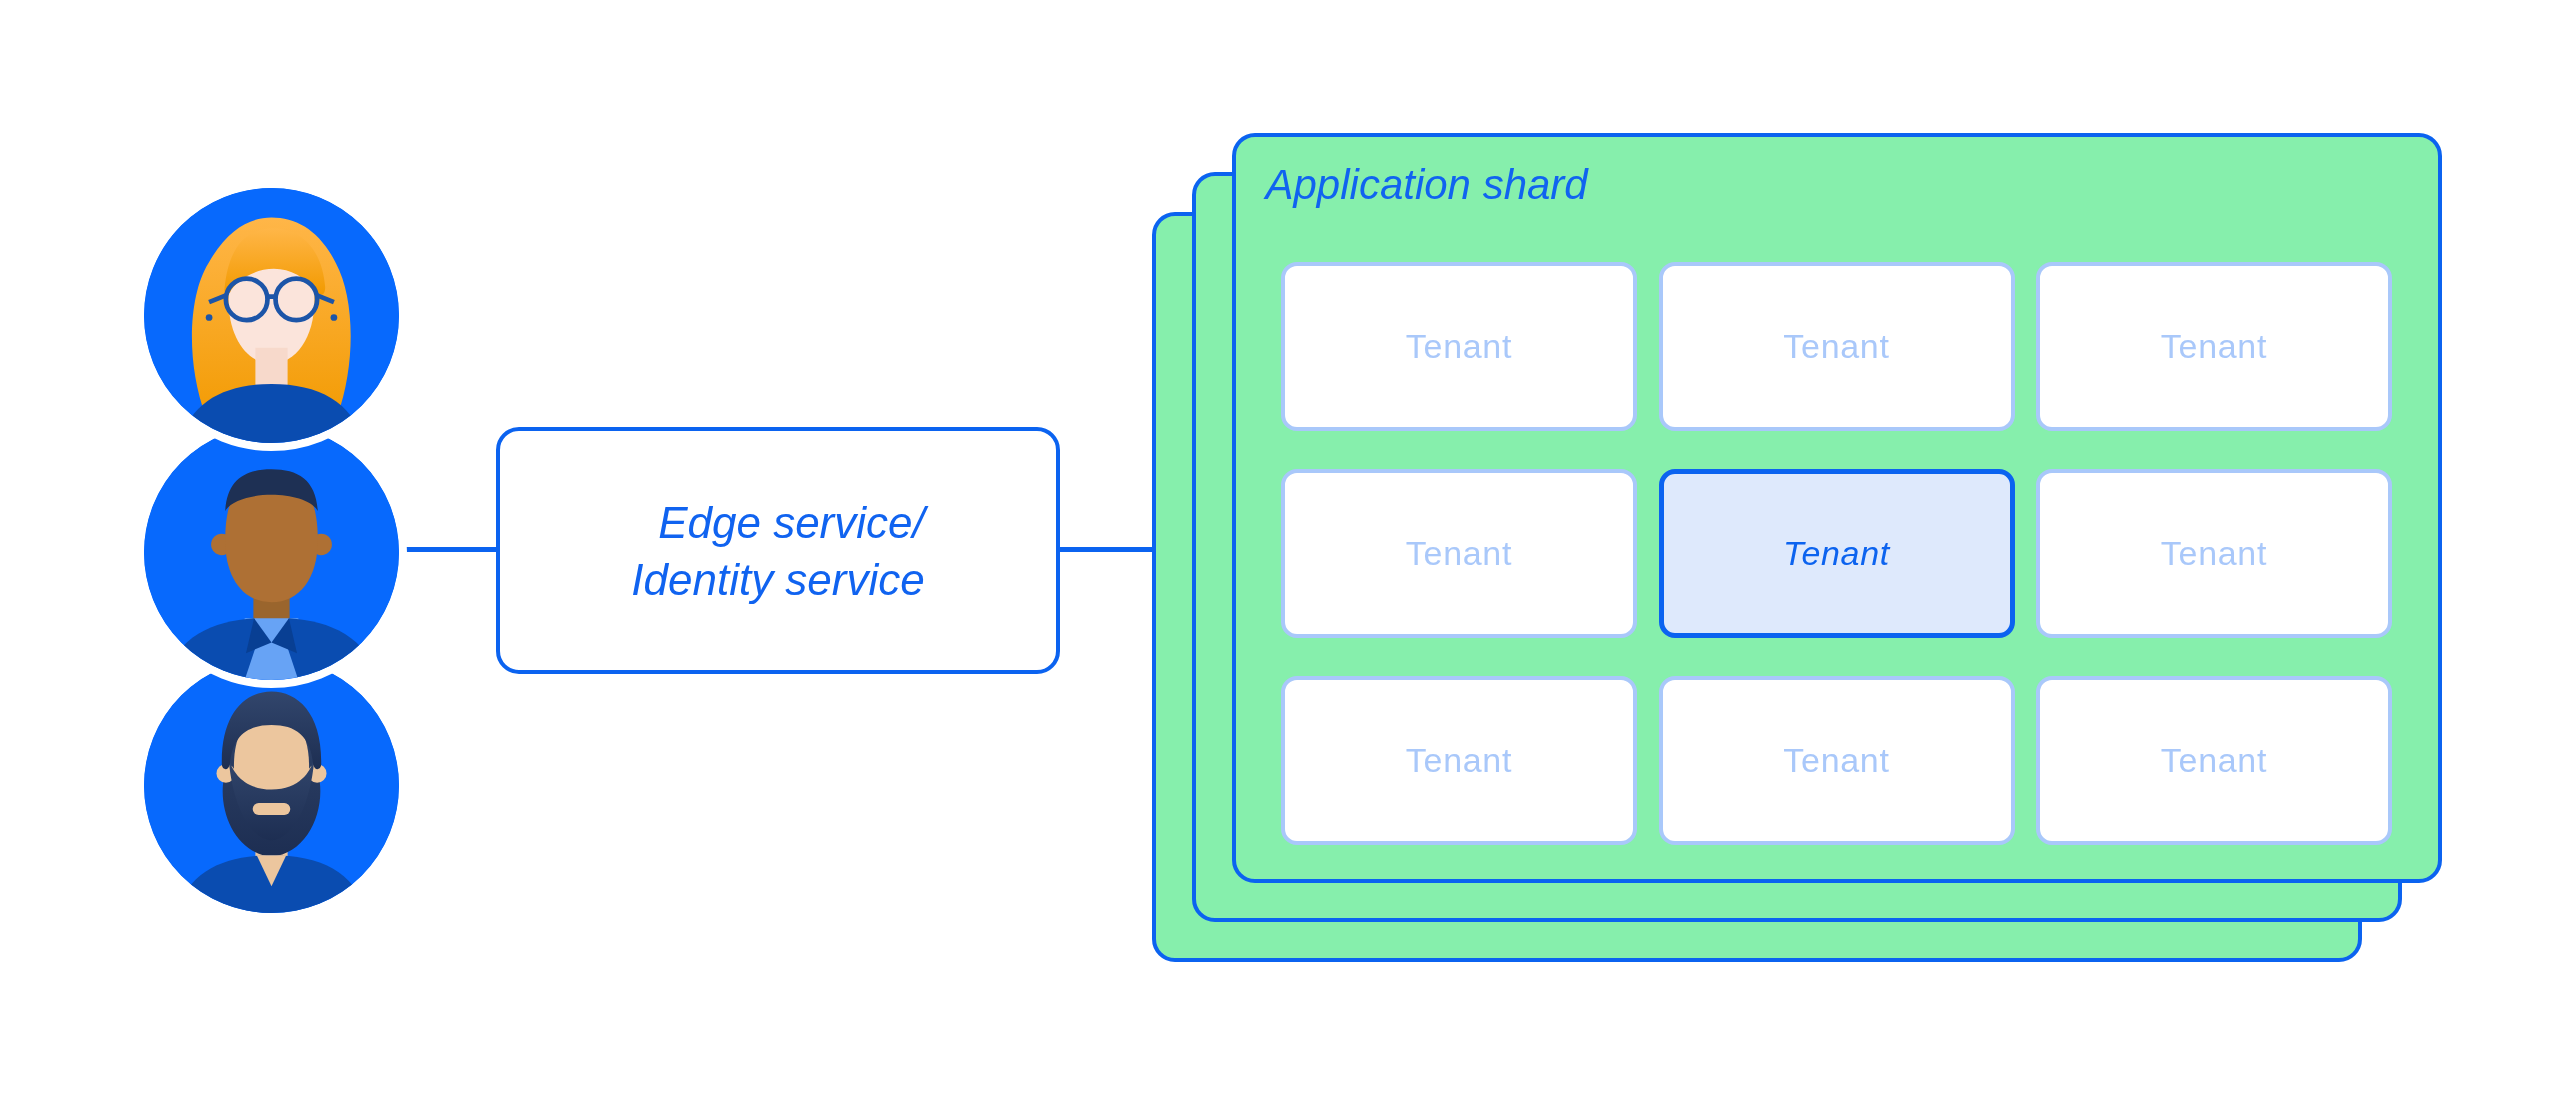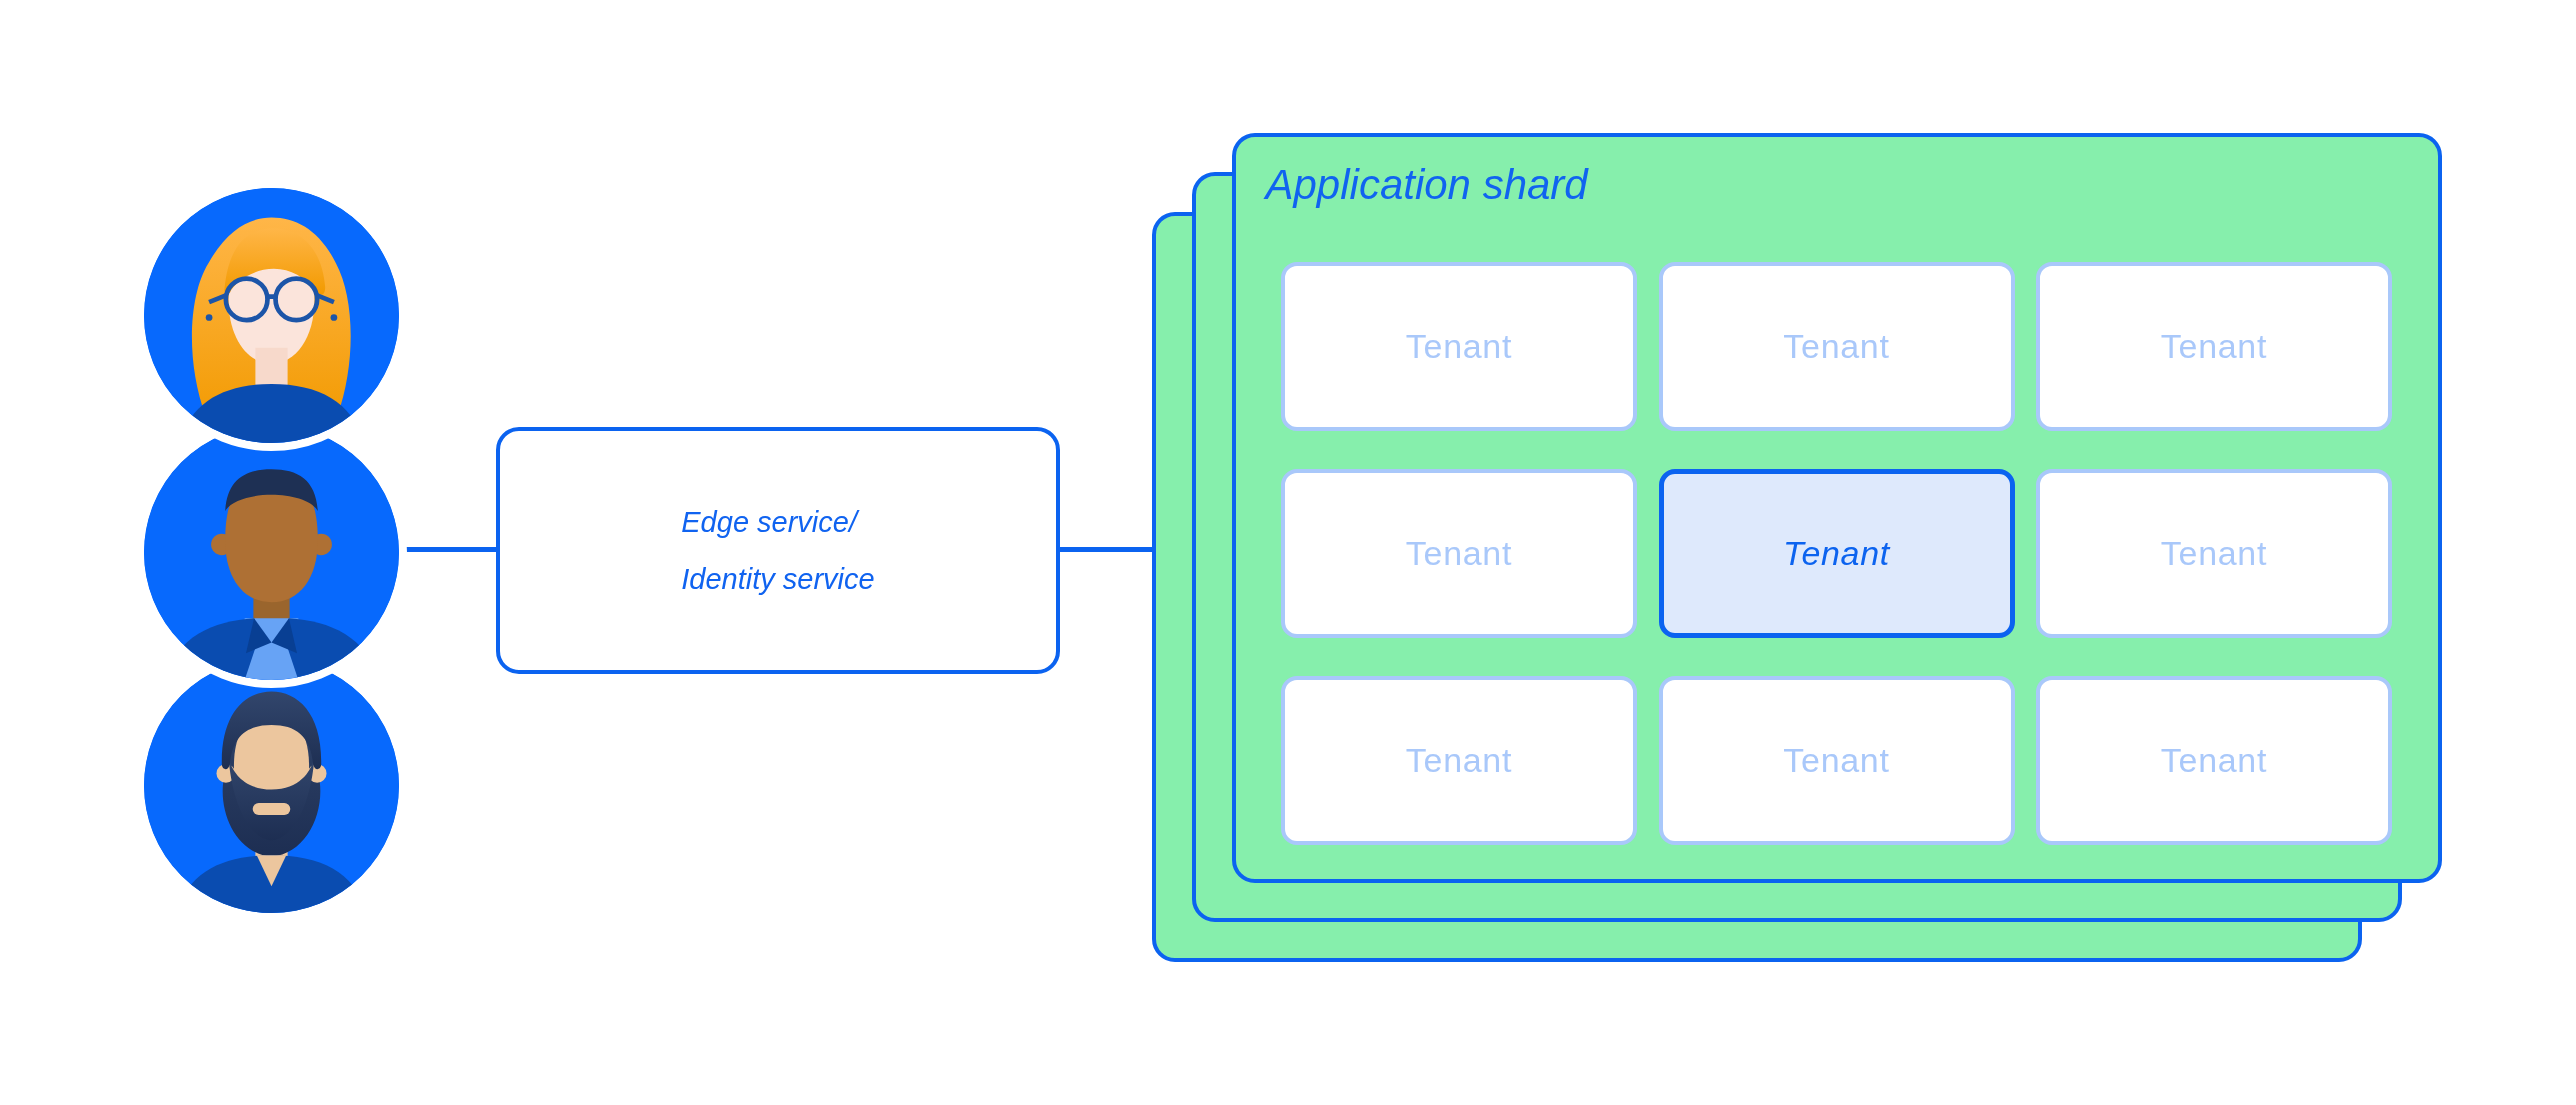--- a/index.html
+++ b/index.html
@@ -42,26 +42,26 @@
     left: 496px; top: 427px;
     width: 564px; height: 247px;
     box-sizing: border-box;
     border: 4.7px solid #0B63F0;
     border-radius: 23px;
     background: #ffffff;
     display: flex; align-items: center; justify-content: center;
     z-index: 2;
   }
   .edge-label {
-    font-size: 29px;
+    font-size: 44px;
     line-height: 57px;
     font-style: italic;
     font-weight: 500;
     color: #1063F0;
-    text-align: left;
+    text-align: right;
   }
 
   
   .shard-card {
     position: absolute;
     width: 1210px; height: 750px;
     box-sizing: border-box;
     border: 4.7px solid #0B63F0;
     border-radius: 23px;
     background: #86efac;

